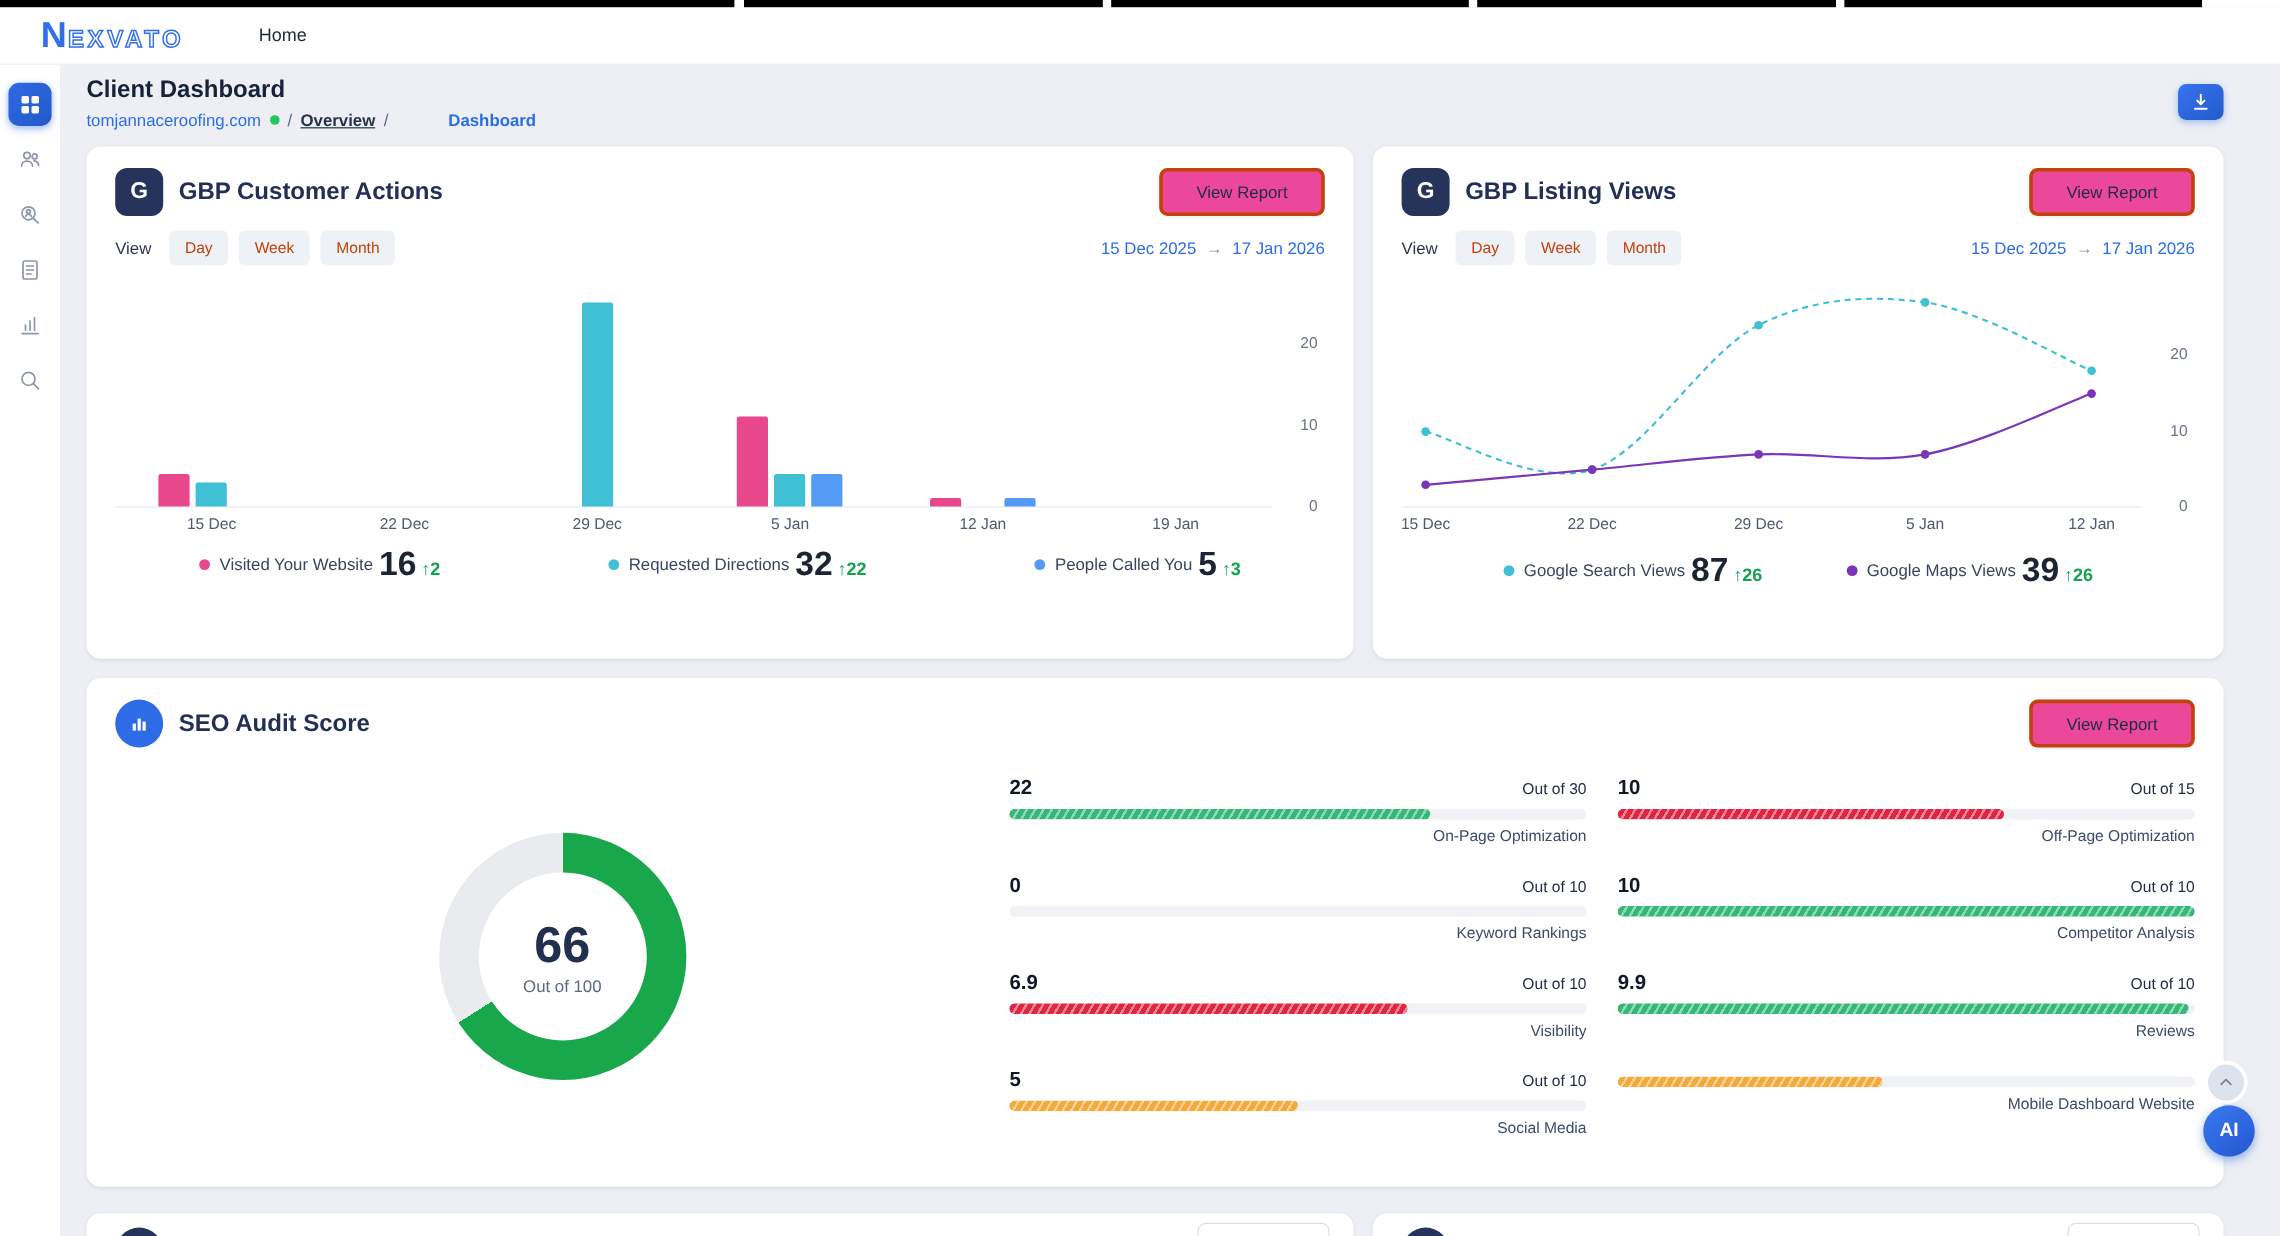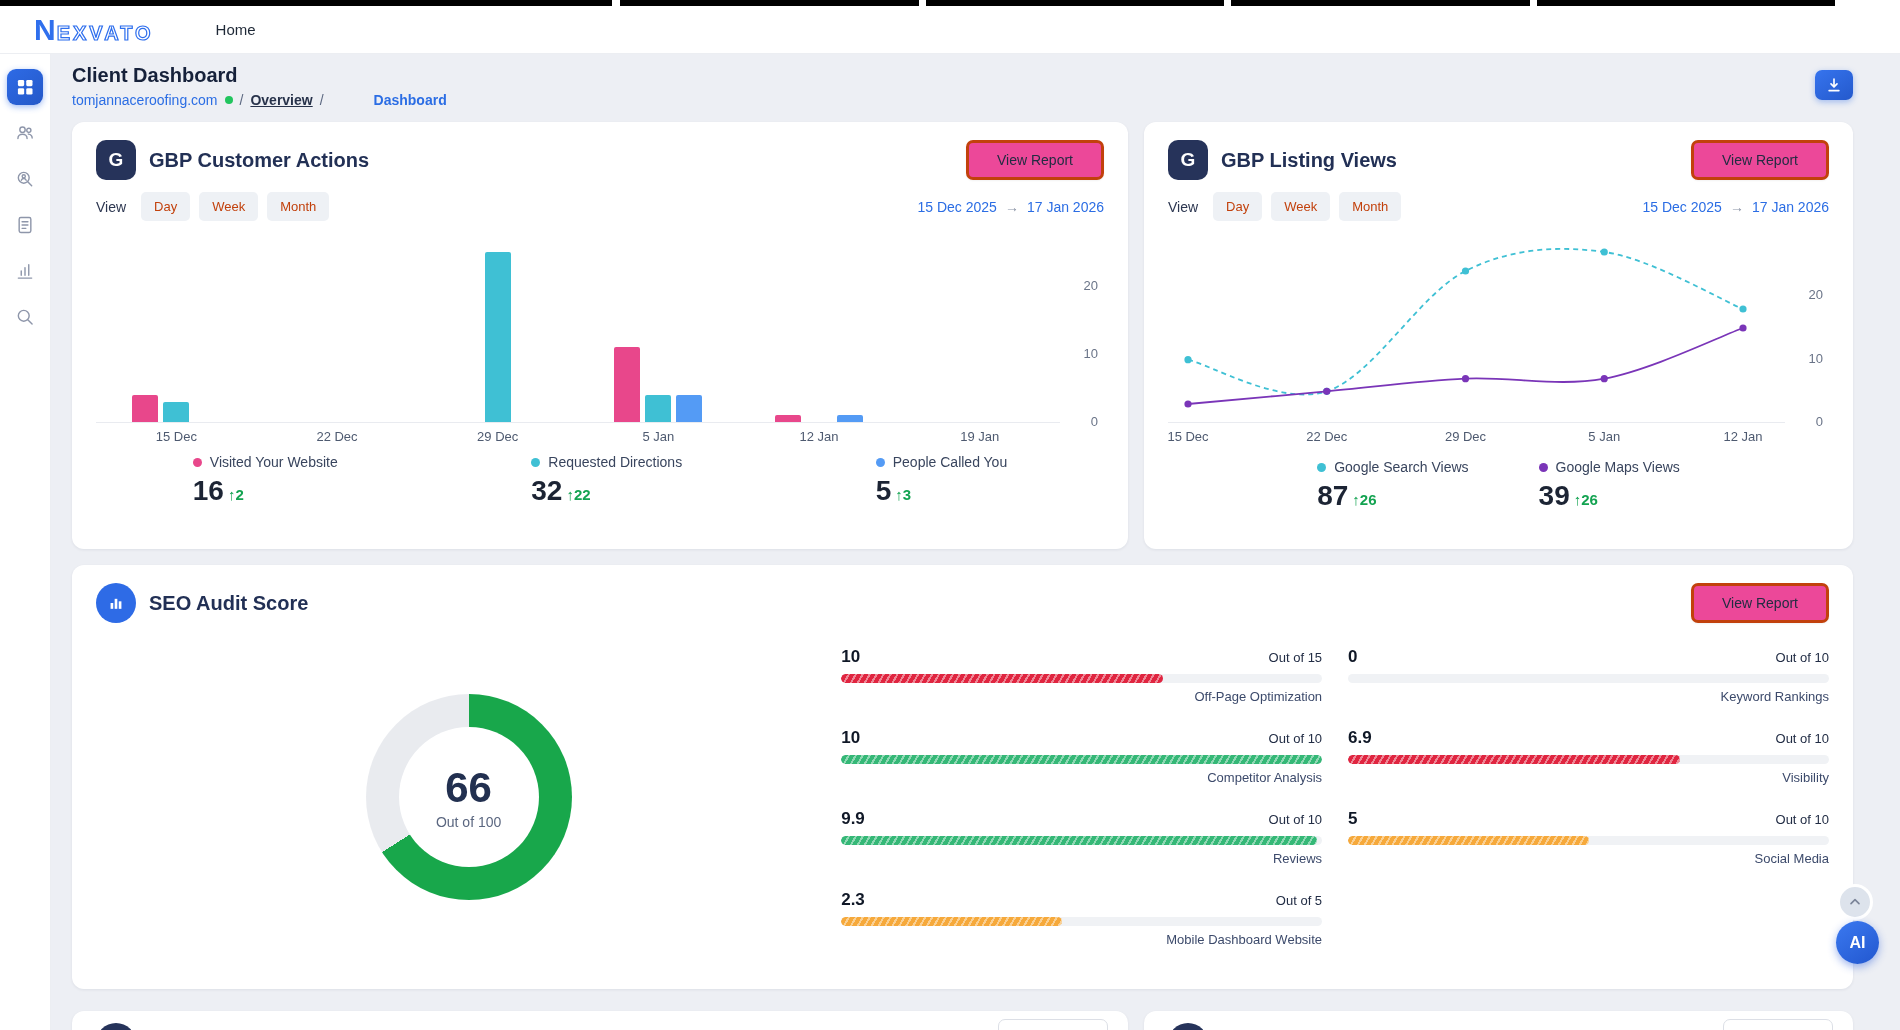--- a/index.html
+++ b/index.html
@@ -78,21 +78,21 @@
   .x-labels { display:flex; margin-top:6px; }
   .x-label { flex:1; text-align:center; font-size:13px; color:#4e5a70; }
   .y-tick { position:absolute; right:-38px; font-size:13px; color:#6a7488; }
   .x-labels-line { position:relative; height:20px; margin-top:6px; }
   .x-labels-line span { position:absolute; transform:translateX(-50%); font-size:13px; color:#4e5a70; white-space:nowrap; }
   .plot-line svg { position:absolute; left:0; top:0; }
 
   .stats-row { display:flex; margin-top:10px; }
   .stats-row.spread { justify-content:space-around; }
   .stats-row.centered { justify-content:center; gap:70px; }
-  .stat { display:flex; flex-direction:column; gap:5px; }
+  .stat { display:flex; align-items:center; gap:5px; }
   .stat-legend { display:flex; align-items:center; gap:8px; font-size:14px; color:#39455e; }
   .legend-dot { width:9px; height:9px; border-radius:50%; }
   .stat-num { display:flex; align-items:baseline; gap:4px; }
   .stat-value { font-size:28px; font-weight:700; color:#1c2434; }
   .stat-delta { font-size:15px; font-weight:700; color:#13a351; }
 
   
   .seo-body { display:flex; flex:1; align-items:center; }
   .donut-zone { width:43%; display:flex; justify-content:center; }
   .donut { width:206px; height:206px; border-radius:50%; position:relative;
@@ -432,20 +432,30 @@
         <div class="donut" id="seo-donut" style="background: conic-gradient(rgb(24, 167, 75) 0deg, rgb(24, 167, 75) 66%, rgb(233, 235, 239) 66%, rgb(233, 235, 239) 100%);">
           <div class="donut-center">
             <div class="donut-score">66</div>
             <div class="donut-sub">Out of 100</div>
           </div>
         </div>
       </div>
       <div class="metrics-zone">
           <div class="metric">
             <div class="metric-top">
+              <span class="metric-value">22</span>
+              <span class="metric-outof">Out of 30</span>
+            </div>
+            <div class="metric-bar">
+              <span class="metric-fill fill-green" style="width:73%"></span>
+            </div>
+            <div class="metric-label">On-Page Optimization</div>
+          </div>
+          <div class="metric">
+            <div class="metric-top">
               <span class="metric-value">10</span>
               <span class="metric-outof">Out of 15</span>
             </div>
             <div class="metric-bar">
               <span class="metric-fill fill-red" style="width:67%"></span>
             </div>
             <div class="metric-label">Off-Page Optimization</div>
           </div>
           <div class="metric">
             <div class="metric-top">
@@ -491,24 +501,20 @@
             <div class="metric-top">
               <span class="metric-value">5</span>
               <span class="metric-outof">Out of 10</span>
             </div>
             <div class="metric-bar">
               <span class="metric-fill fill-orange" style="width:50%"></span>
             </div>
             <div class="metric-label">Social Media</div>
           </div>
           <div class="metric">
-            <div class="metric-top">
-              <span class="metric-value">2.3</span>
-              <span class="metric-outof">Out of 5</span>
-            </div>
             <div class="metric-bar">
               <span class="metric-fill fill-orange" style="width:46%"></span>
             </div>
             <div class="metric-label">Mobile Dashboard Website</div>
           </div>
         </div>
     </div>
   </div>
 
   <div class="row" style="margin-top:22px">

